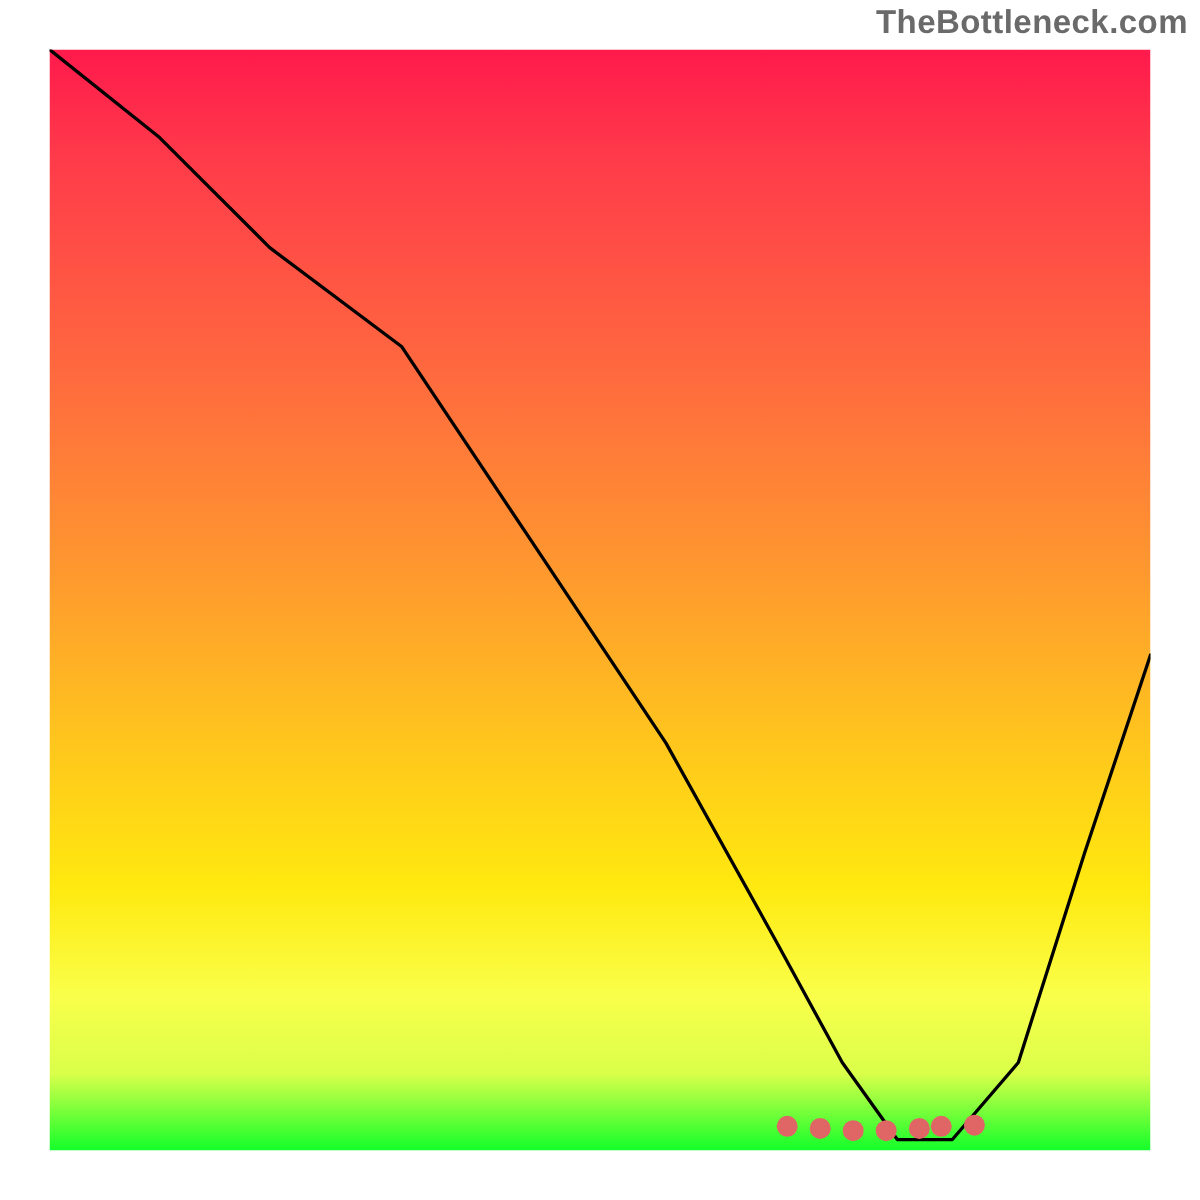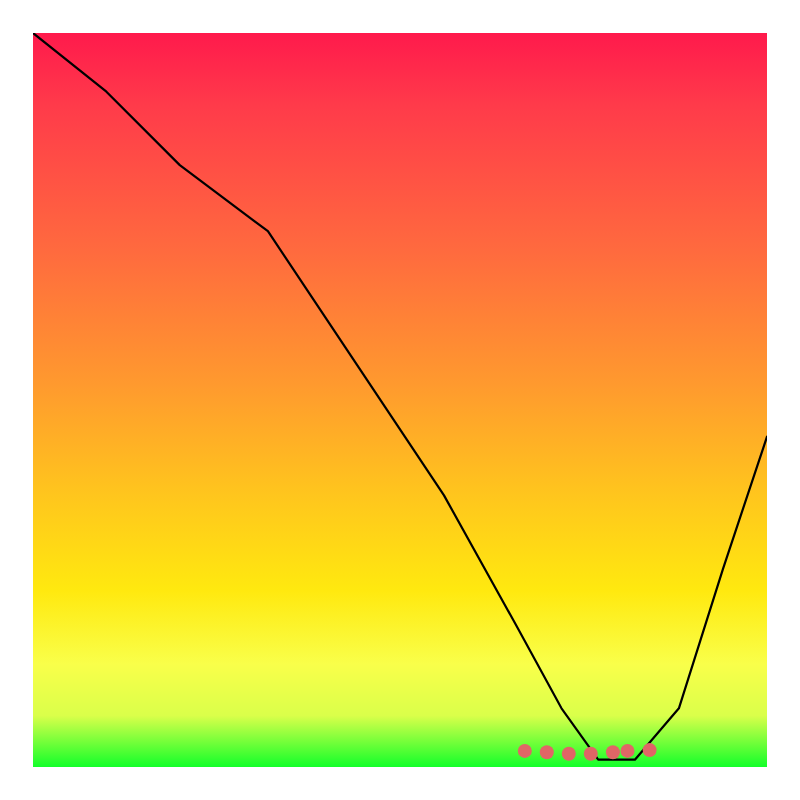--- a/index.html
+++ b/index.html
@@ -59,20 +59,21 @@
     width: 100%;
     height: 100%;
     overflow: visible;
   }
 </style>
 </head>
 <body>
 
 <div class="chart-container">
 
+  <div class="watermark">TheBottleneck.com</div>
 
   <div class="plot-area">
     <div class="gradient-bg"></div>
 
     <svg class="curve" viewBox="0 0 734 734" preserveAspectRatio="none">
       <path id="curve-path" fill="none" stroke="#000000" stroke-width="2.2" stroke-linejoin="round" stroke-linecap="round" d="M0.0 0.0 L73.4 58.7 L146.8 132.1 L234.9 198.2 L323.0 330.3 L411.0 462.4 L484.4 594.5 L528.5 675.3 L565.2 726.7 L601.9 726.7 L645.9 675.3 L690.0 535.8 L734.0 403.7"></path>
       <g id="highlight-group">
           <circle cx="491.8" cy="717.9" r="7" fill="#e06666"></circle>
           <circle cx="513.8" cy="719.3" r="7" fill="#e06666"></circle>
           <circle cx="535.8" cy="720.8" r="7" fill="#e06666"></circle>

